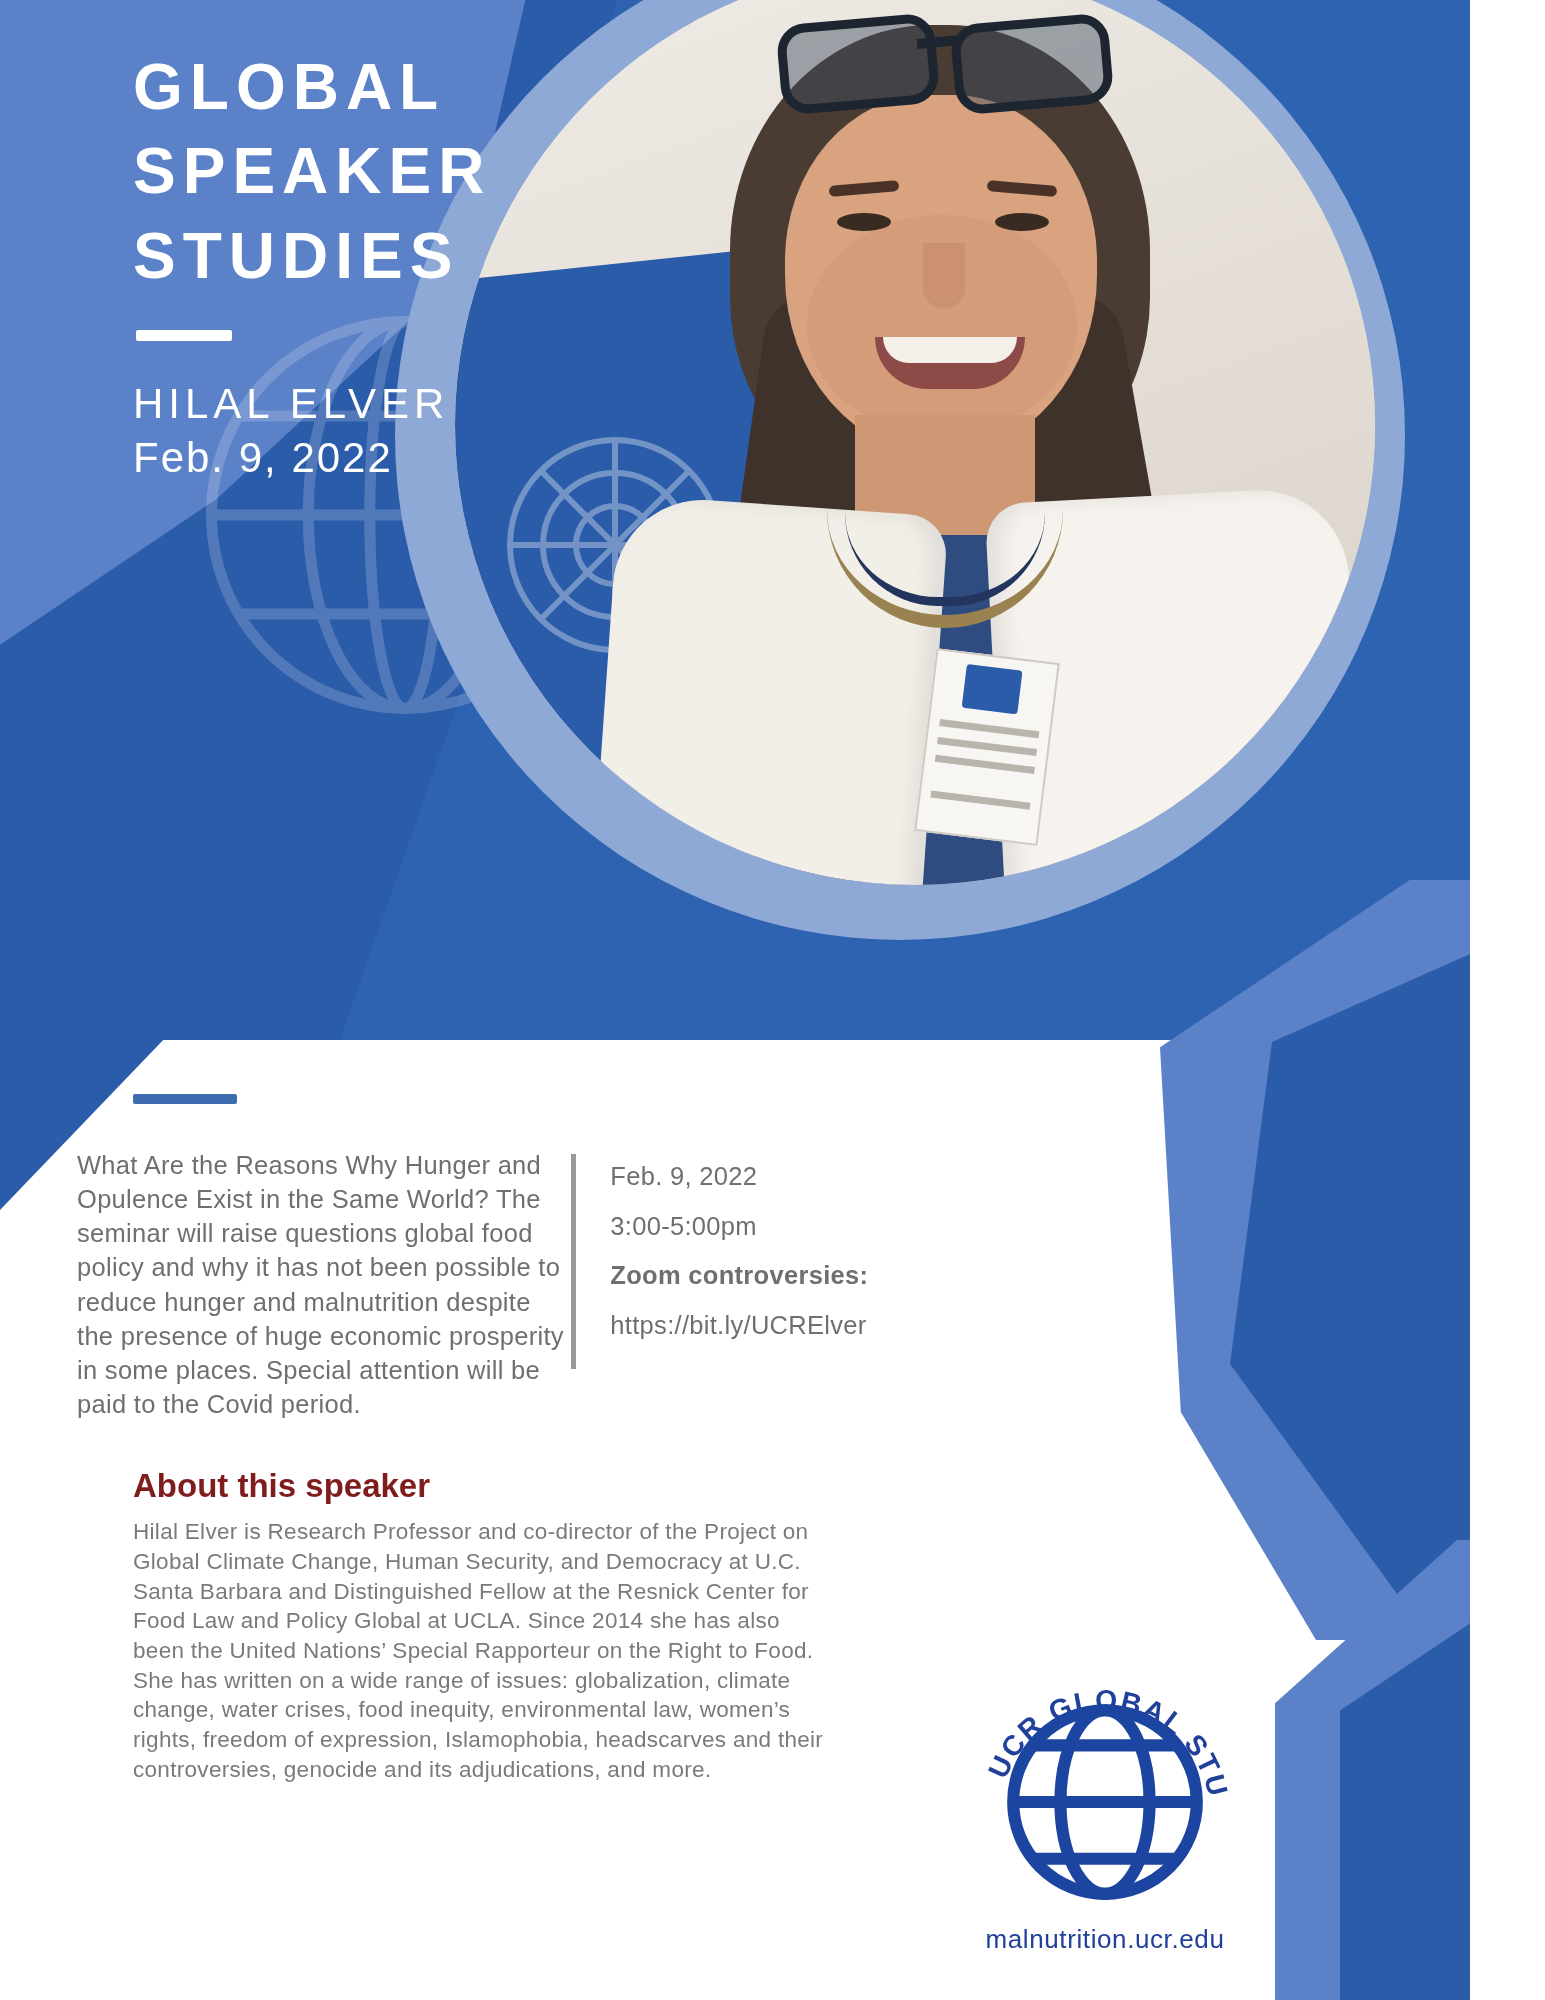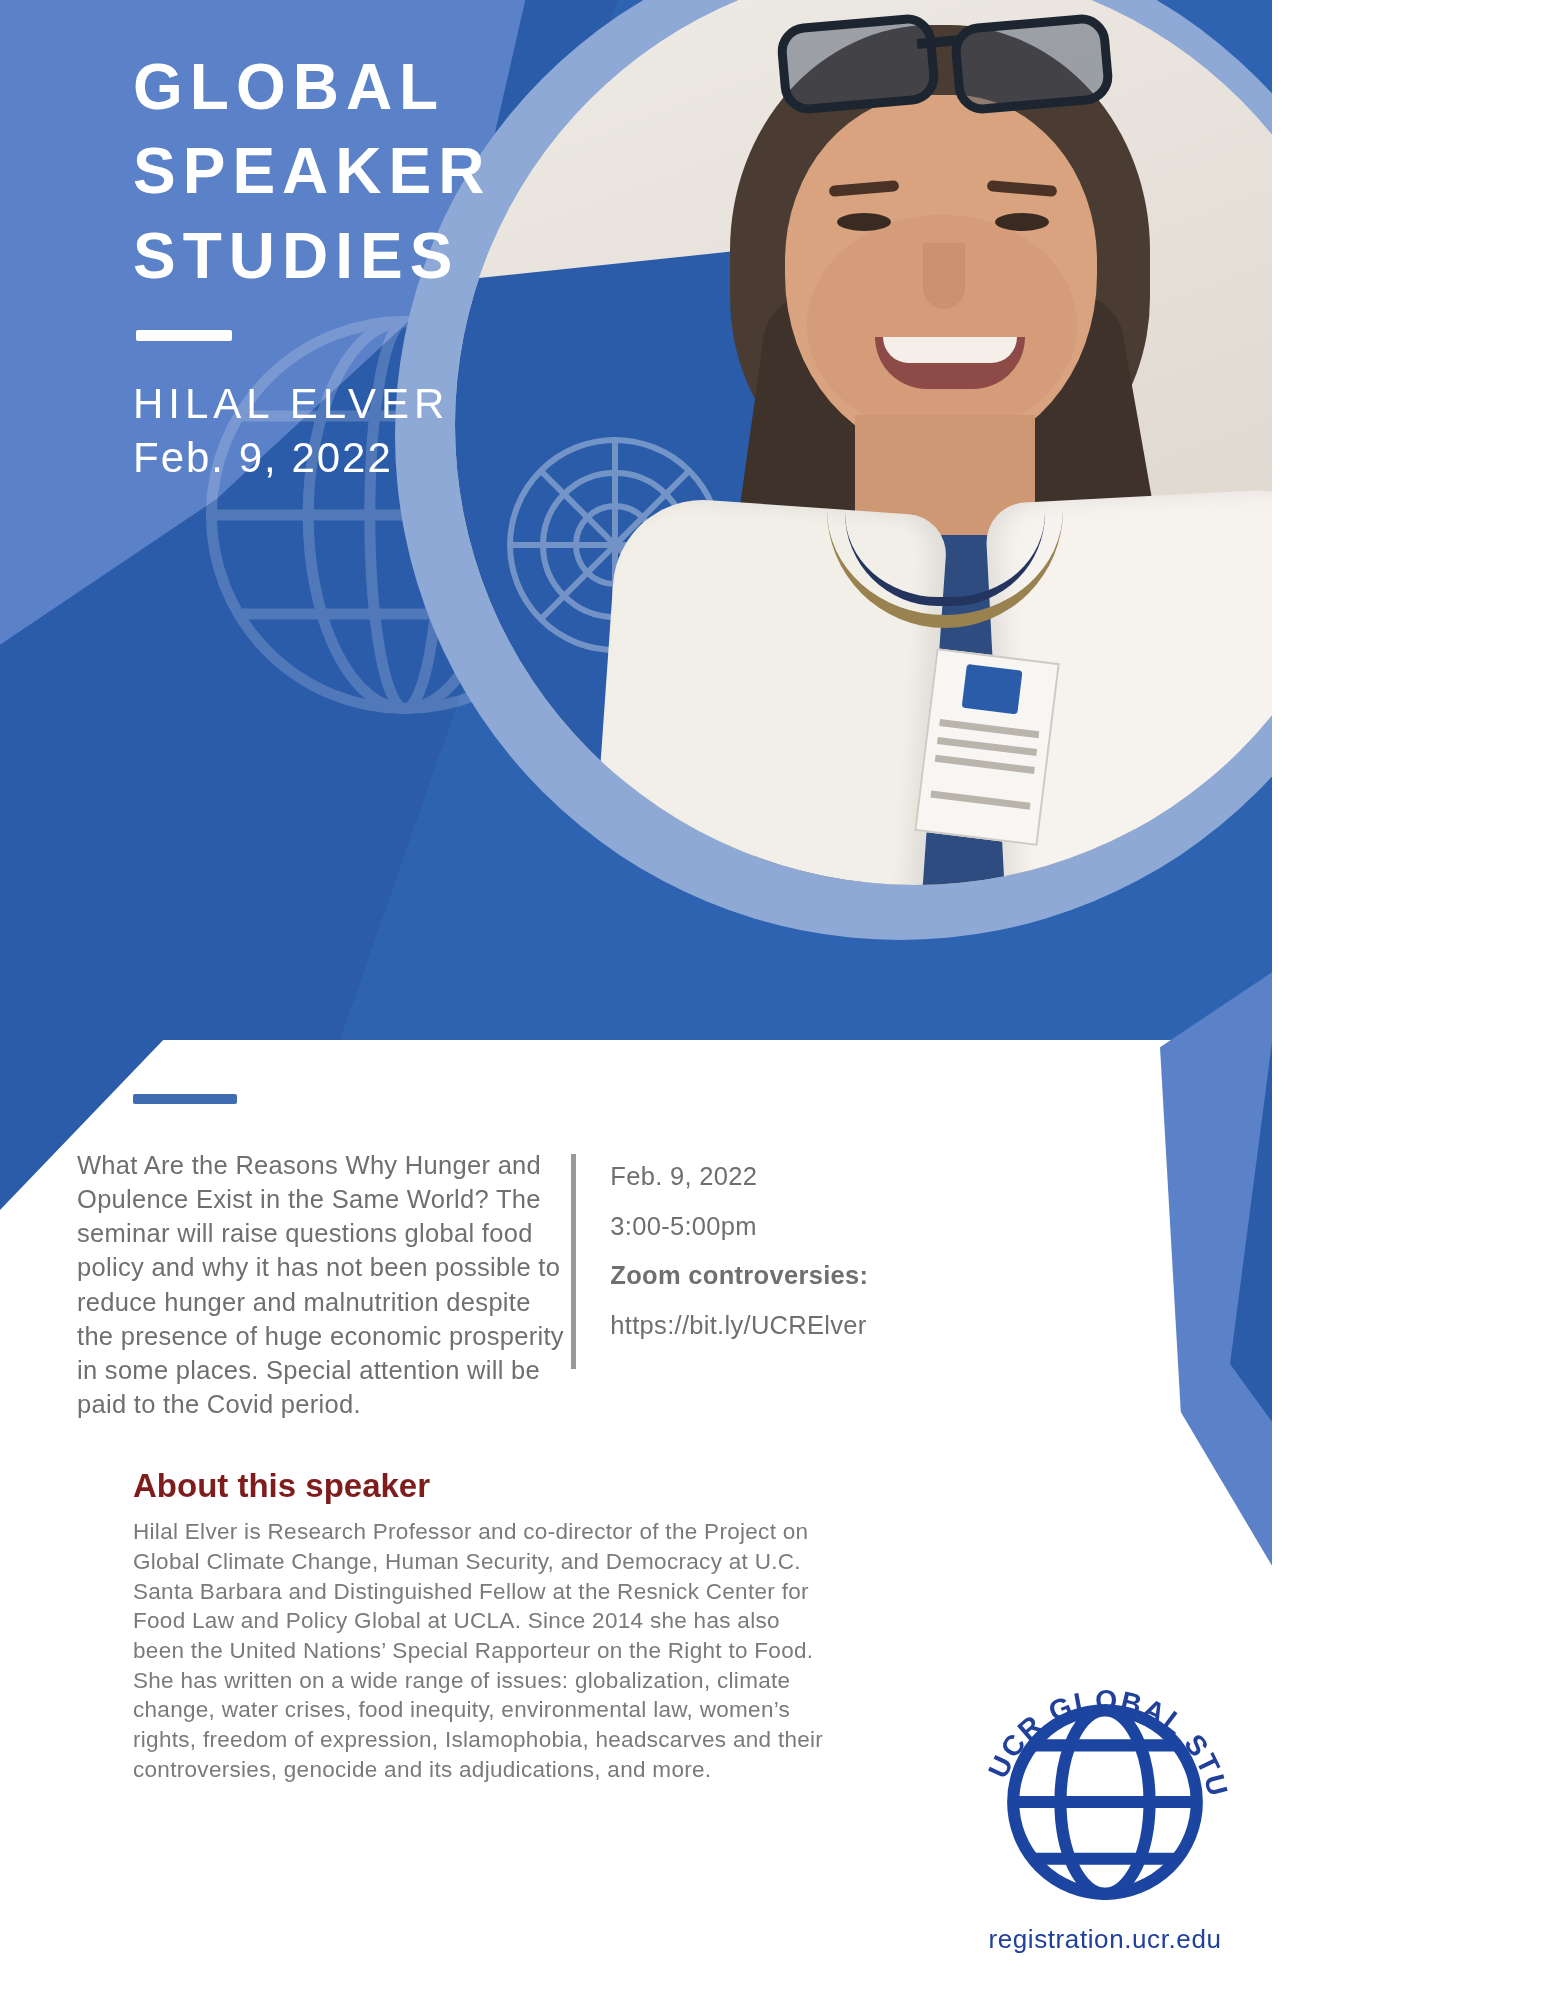--- a/index.html
+++ b/index.html
@@ -1,18 +1,18 @@
 <!DOCTYPE html>
 <html><head>
 <meta charset="utf-8">
 <style>
   html,body{margin:0;padding:0;background:#fff;}
   body{width:1545px;height:2000px;font-family:"Liberation Sans",sans-serif;overflow:hidden;}
 
-  .poster{position:relative;width:1272px;height:2000px;background:#ffffff;overflow:hidden;}
+  .poster{position:relative;width:1470px;height:2000px;background:#ffffff;overflow:hidden;}
 
   
   .top-band{position:absolute;left:0;top:0;width:1545px;height:1040px;overflow:hidden;background:#ffffff;}
   .band-lightblue{position:absolute;left:0;top:0;width:1545px;height:1040px;background:#5b82c8;}
   .band-royal{position:absolute;left:0;top:0;width:1545px;height:1040px;background:#2a5caa;
        clip-path:polygon(34% 0, 100% 0, 100% 100%, 0 100%, 0 62%, 14% 48%, 30% 26%);}
   .band-deep{position:absolute;left:0;top:0;width:1545px;height:1040px;background:#2d63b0;
        clip-path:polygon(40% 0, 100% 0, 100% 100%, 22% 100%, 30% 66%, 32% 30%);}
 
   
@@ -238,16 +238,16 @@
       <g transform="translate(0,16)">
         <g fill="none" stroke="#1b45a0" stroke-width="9">
           <circle cx="100" cy="104" r="68"></circle>
           <ellipse cx="100" cy="104" rx="33" ry="68"></ellipse>
           <line x1="32" y1="104" x2="168" y2="104"></line>
           <path d="M47 62 H153"></path>
           <path d="M47 146 H153"></path>
         </g>
       </g>
     </svg>
-    <div class="logo-url">registration.ucr.edu</div>
+    <div class="logo-url">malnutrition.ucr.edu</div>
   </div>
 
 </div>
 
 </body></html>

